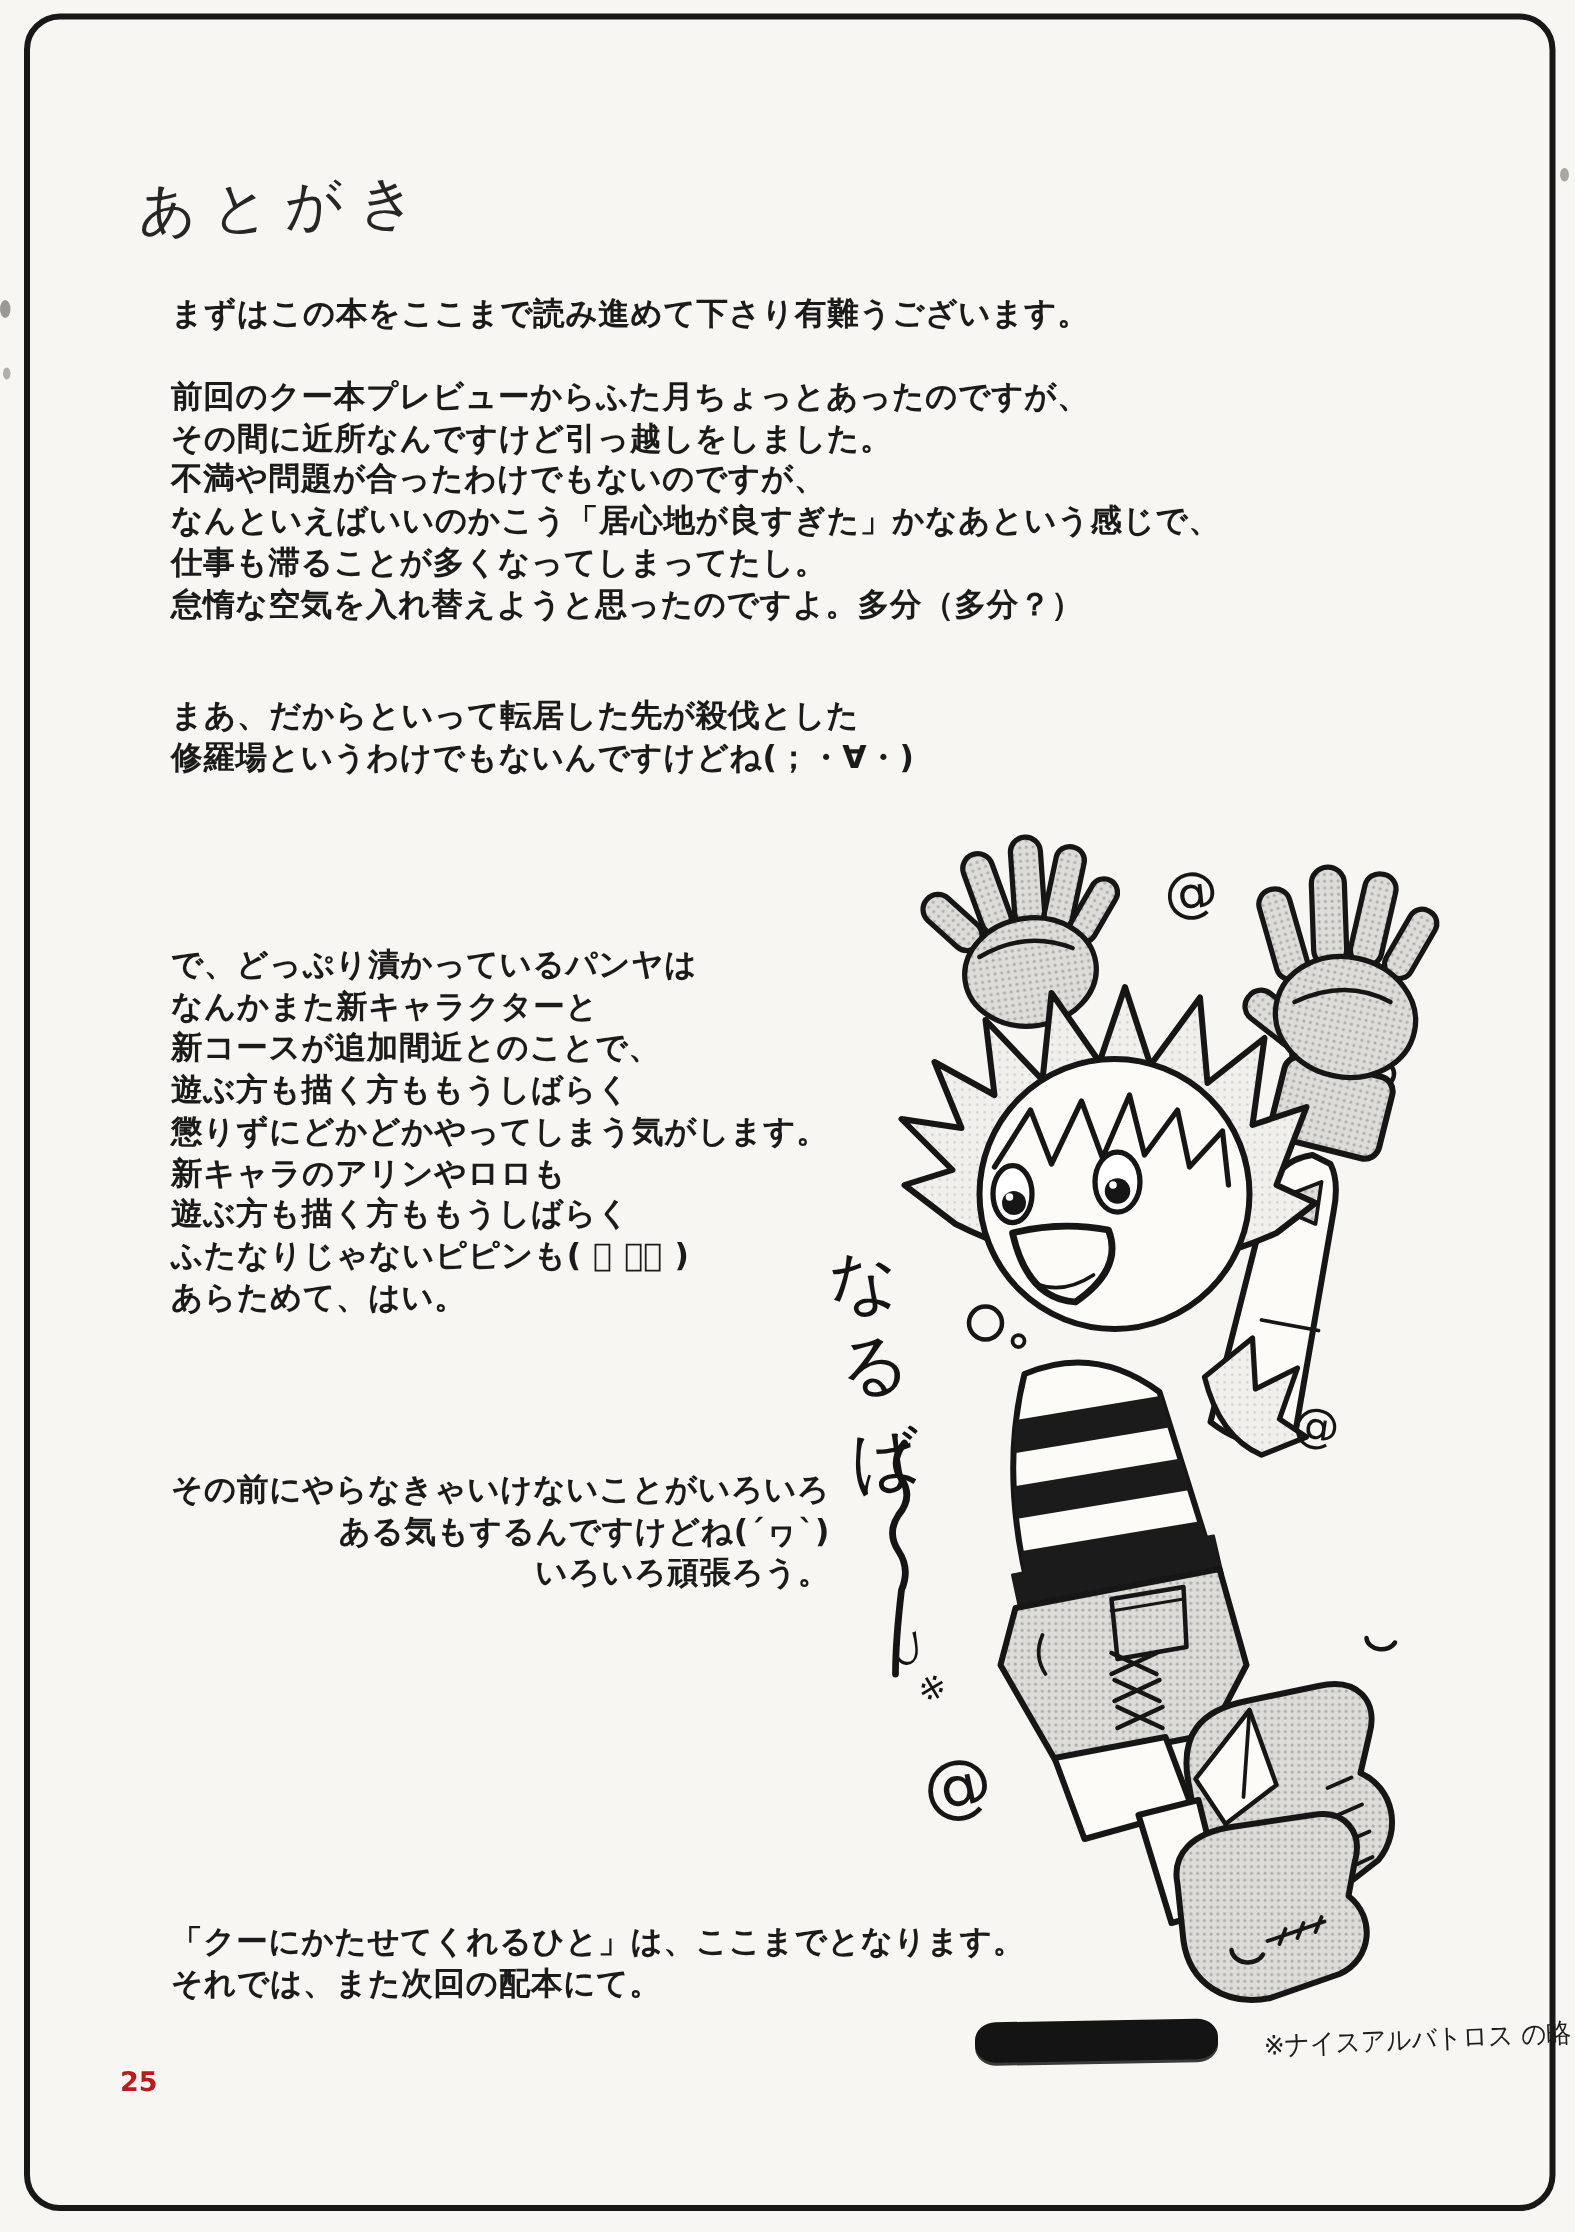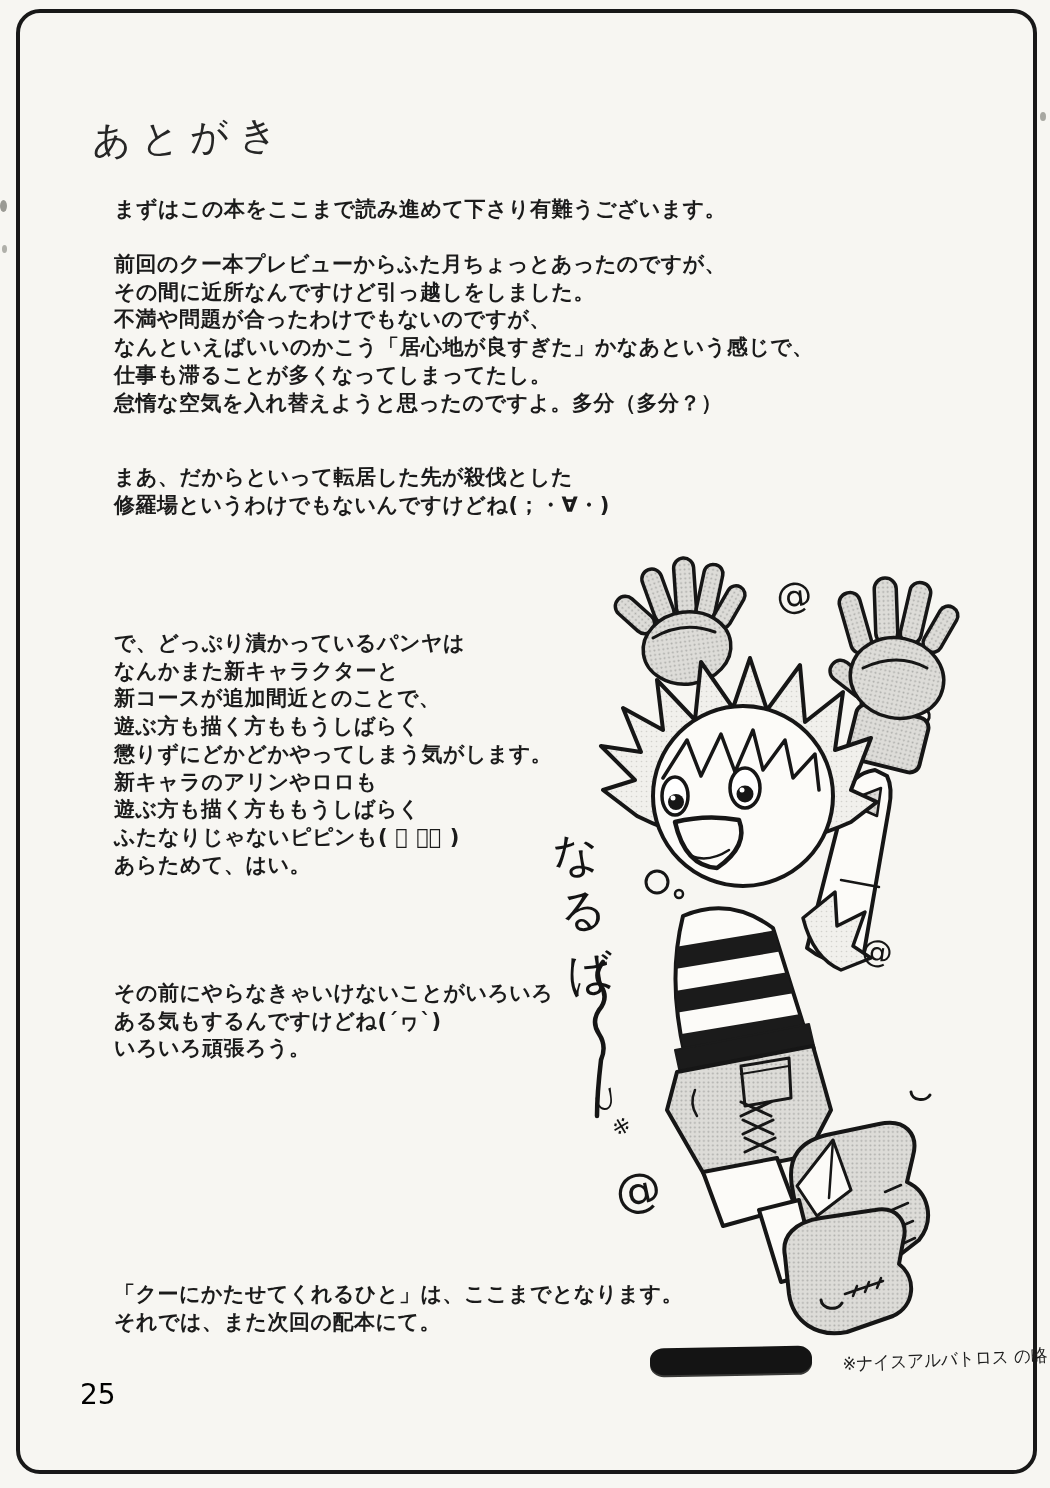--- a/index.html
+++ b/index.html
@@ -17,25 +17,25 @@
     font-size:38px; font-weight:400; letter-spacing:10px; color:#262626;
     transform:rotate(-2deg);
   }
   .para { position:absolute; left:94px; font-weight:bold; font-size:21px;
           line-height:27.7px; letter-spacing:0.5px;margin-left:20px; }
   .para .line { white-space:nowrap; }
   .p1 { top:196px; }
   .p2 { top:251px; }
   .p3 { top:464px; }
   .p4 { top:630px; }
-  .p5 { top:980px; }
+  .p5 { top:980px;text-align:right; }
   .p6 { top:1281px; }
   .pagenum {
     position:absolute; left:80px; top:1378px;
-    font-size:28px; font-weight:400; color:#000000;
+    font-size:18px; font-weight:700; color:#b91c1c;
   }
   .illo { position:absolute; left:545px; top:550px; width:460px; height:800px; }
   .shout {
     position:absolute; left:550px; top:800px;
     writing-mode:vertical-rl; text-orientation:upright;
     font-size:46px; font-weight:400; letter-spacing:6px; color:#141414;
     transform:rotate(-7deg);
   }
   .shout-tail {
     position:absolute; left:592px; top:1082px;

